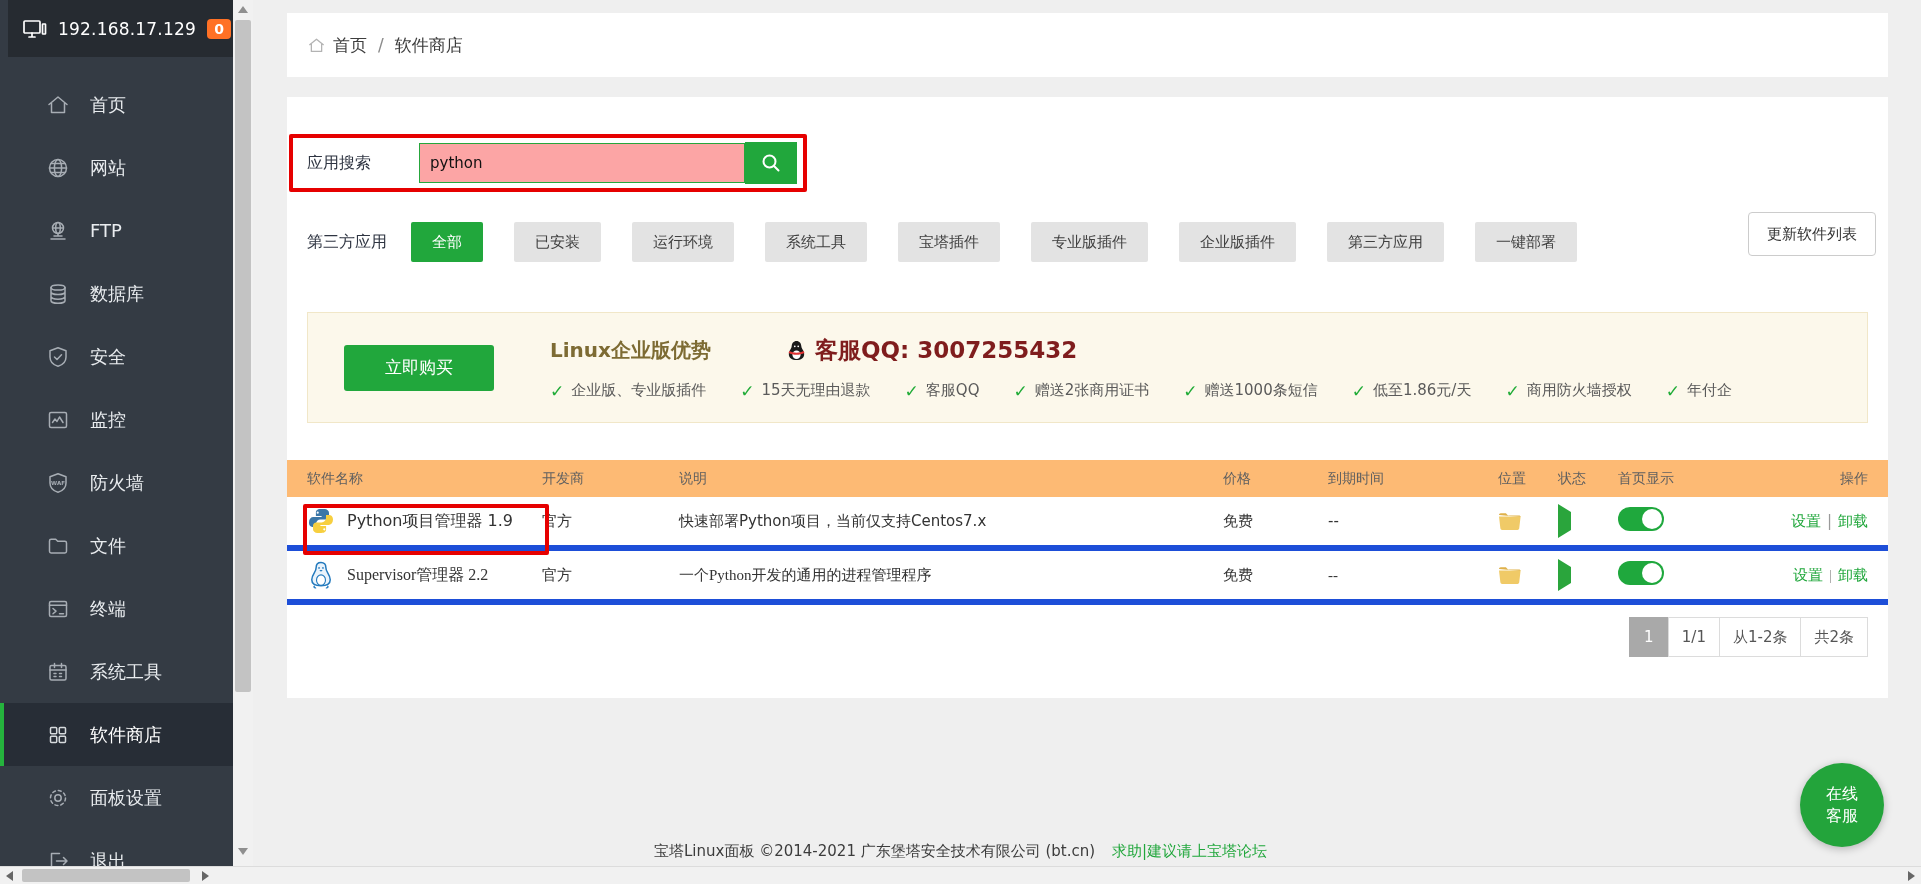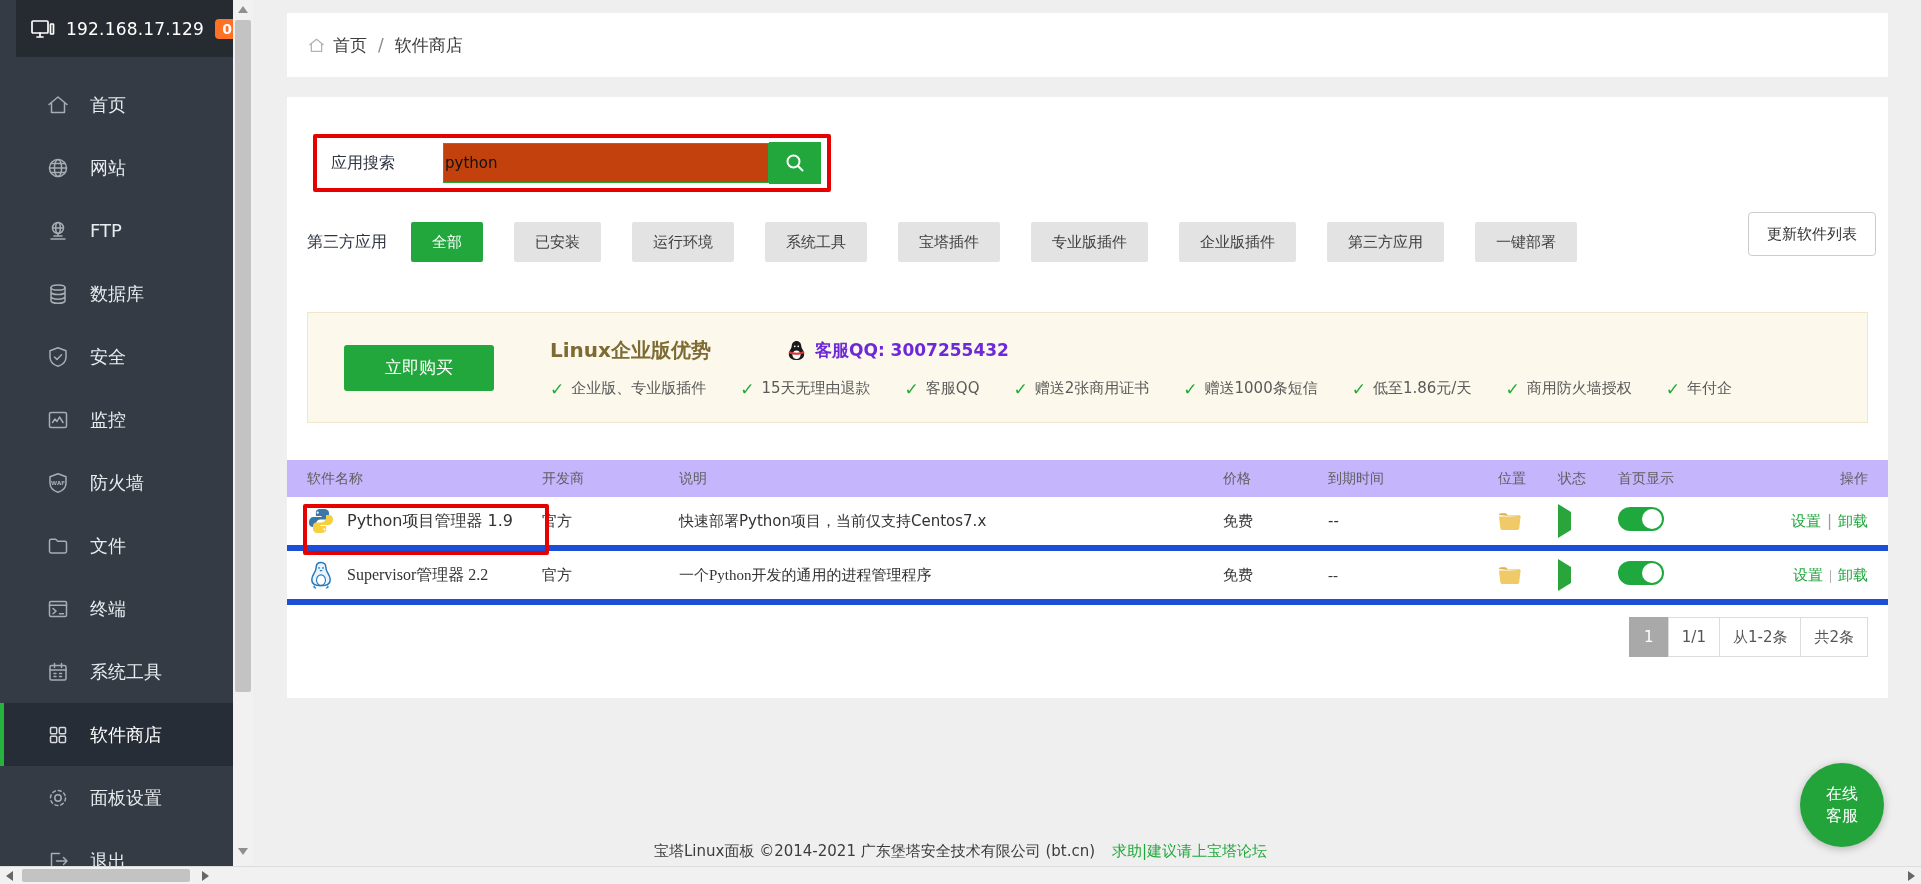--- a/index.html
+++ b/index.html
@@ -7,21 +7,21 @@
   body {
     position:relative; overflow:hidden;
     background:#efefef;
     font-family:"DejaVu Sans","Liberation Sans",sans-serif;
     font-size:15px; color:#333;
   }
   svg { display:block; }
 
   
   .sidebar { position:absolute; left:0; top:0; width:233px; height:884px; background:#343b44; z-index:3; }
-  .side-header { position:absolute; left:16px; top:0; width:233px; height:57px; background:#262b31; display:flex; align-items:center; padding:0 10px 0 14px; }
+  .side-header { position:absolute; left:8px; top:0; width:233px; height:57px; background:#262b31; display:flex; align-items:center; padding:0 10px 0 14px; }
   .side-header .ip { color:#fff; font-size:17px; margin-left:10px; letter-spacing:.2px; }
   .badge { margin-left:auto; background:#ff7125; color:#fff; font-size:14px; font-weight:bold; border-radius:4px; padding:2px 7px; line-height:16px; }
   .menu { position:absolute; top:73px; left:0; width:233px; }
   .side-item { height:63px; display:flex; align-items:center; padding-left:46px; cursor:pointer; color:#e9ecef; }
   .side-item .sicon { width:24px; height:24px; margin-right:20px; color:#a7adb4; flex:0 0 24px; }
   .side-item .sicon svg { width:24px; height:24px; stroke:currentColor; fill:none; stroke-width:1.5; stroke-linecap:round; stroke-linejoin:round; }
   .side-item .slabel { font-size:18px; }
   .side-item.active { background:#272d36; border-left:4px solid #25b33d; padding-left:42px; color:#fff; }
   .side-item.active .sicon { color:#d6dadd; }
 
@@ -33,46 +33,46 @@
 
   
   .bc-card { position:absolute; left:287px; top:13px; width:1601px; height:64px; background:#fff; display:flex; align-items:center; padding-left:20px; font-size:17px; color:#3d3d3d; }
   .bc-card .bc-sep { color:#8b8b8b; margin:0 11px; }
   .bc-home-icon { width:19px; height:19px; color:#b3b3b3; margin-right:7px; }
   .bc-home-icon svg { width:19px; height:19px; stroke:currentColor; fill:none; stroke-width:1.6; stroke-linejoin:round; }
 
   .main-card { position:absolute; left:287px; top:97px; width:1601px; height:601px; background:#fff; }
 
   
-  .search-box { position:absolute; left:2px; top:37px; width:518px; height:58px; border:4px solid #e60000; border-radius:2px; background:#fff; display:flex; align-items:center;margin-left:24px; }
+  .search-box { position:absolute; left:2px; top:37px; width:518px; height:58px; border:4px solid #e60000; border-radius:2px; background:#fff; display:flex; align-items:center; }
   .search-label { width:126px; padding-left:14px; font-size:16px; color:#2f3542; }
-  .search-input { width:326px; height:40px; background:#c2410c; border:1px solid #26a63c; padding:0 1px; font-size:15px; color:#111; font-family:inherit; outline:none; }
+  .search-input { width:326px; height:40px; background:#fca5a5; border:1px solid #26a63c; padding:0 10px; font-size:15px; color:#111; font-family:inherit; outline:none; }
   .search-btn { width:52px; height:42px; background:#21a73c; border:none; display:flex; align-items:center; justify-content:center; cursor:pointer; }
 
   
   .cat-row { position:absolute; left:20px; top:124px; height:42px; display:flex; align-items:center; }
   .cat-label { font-size:16px; color:#2f3542; margin-right:24px; }
   .cat-btn { height:40px; line-height:40px; padding:0 21px; background:#e3e3e3; color:#404040; font-size:15px; margin-right:31px; border-radius:2px; cursor:pointer; white-space:nowrap; }
   .cat-btn.active { background:#21a73c; color:#fff; }
   .refresh-btn { position:absolute; right:12px; top:115px; height:44px; line-height:42px; padding:0 18px; background:#fff; border:1px solid #ccc; border-radius:4px; font-size:15px; color:#333; cursor:pointer; }
 
   
   .promo { position:absolute; left:20px; top:215px; width:1561px; height:111px; background:#fcf8eb; border:1px solid #f1e7c8; display:flex; align-items:center; overflow:hidden; }
   .buy-btn { margin-left:36px; flex:0 0 150px; height:46px; background:#21a73c; color:#fff; font-size:17px; border:none; border-radius:3px; cursor:pointer; }
   .promo-right { margin-left:56px; overflow:hidden; white-space:nowrap; }
   .promo-titlerow { display:flex; align-items:center; margin-bottom:15px; }
   .promo-title { font-size:20px; font-weight:bold; color:#7d6b33; }
-  .promo-qq { display:flex; align-items:center; margin-left:74px; color:#6d28d9; font-size:17px; font-weight:bold; }
+  .promo-qq { display:flex; align-items:center; margin-left:74px; color:#7f1d1d; font-size:23px; font-weight:bold; }
   .promo-qq .qicon { margin-right:7px; }
   .feat-row { display:flex; }
   .feat { display:flex; align-items:center; margin-right:34px; font-size:15px; color:#5a5a5a; white-space:nowrap; }
   .feat i { font-style:normal; color:#21ac38; font-weight:bold; font-size:17px; margin-right:7px; }
 
   
-  .thead { position:absolute; left:0; top:363px; width:1601px; height:37px; background:#c4b5fd; display:flex; align-items:center; padding:0 20px; font-size:14px; color:#606060; }
+  .thead { position:absolute; left:0; top:363px; width:1601px; height:37px; background:#fdba74; display:flex; align-items:center; padding:0 20px; font-size:14px; color:#606060; }
   .trow { position:absolute; left:0; width:1601px; height:54px; display:flex; align-items:center; padding:0 20px; border-bottom:6px solid #1d4ed8; font-size:15px; color:#333; }
   .trow.r0 { top:400px; } .trow.r1 { top:454px;font-family:Liberation Serif, serif; }
   .c-name{width:235px; display:flex; align-items:center;} .c-dev{width:137px;} .c-desc{flex:1;}
   .c-price{width:105px;} .c-exp{width:170px;} .c-loc{width:60px;} .c-stat{width:60px;}
   .c-home{width:100px;} .c-ops{width:150px; text-align:right; white-space:nowrap;}
   .c-name .app-icon { margin-right:12px; }
   .c-name .app-name { font-size:16px; color:#333; }
   .op-link { color:#21a73c; cursor:pointer; }
   .op-sep { color:#9a9a9a; margin:0 6px; }
   .toggle { width:46px; height:24px; background:#1fa83d; border-radius:12px; position:relative; cursor:pointer; display:inline-block; }

